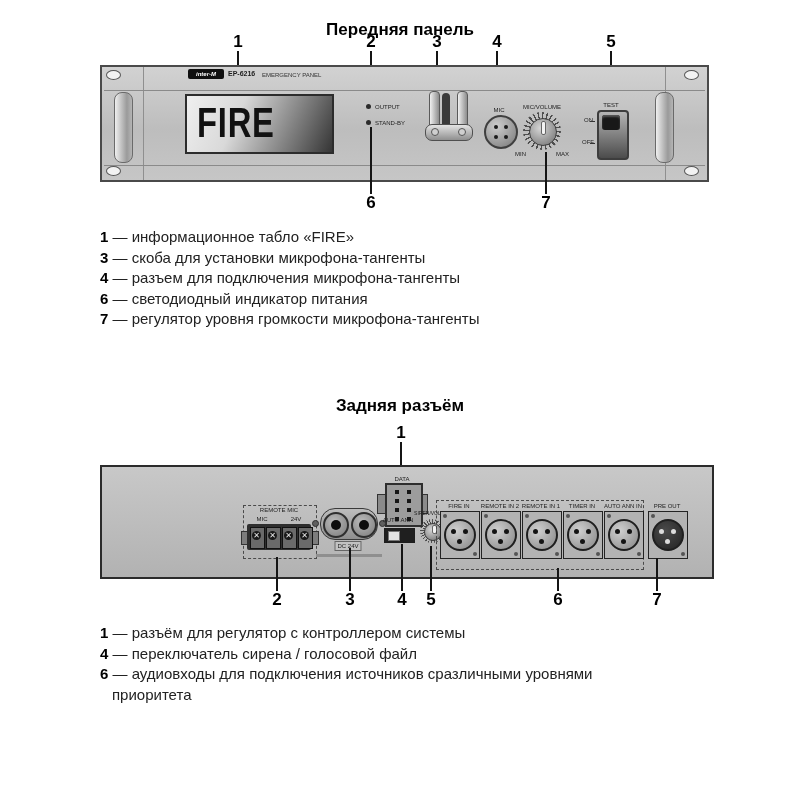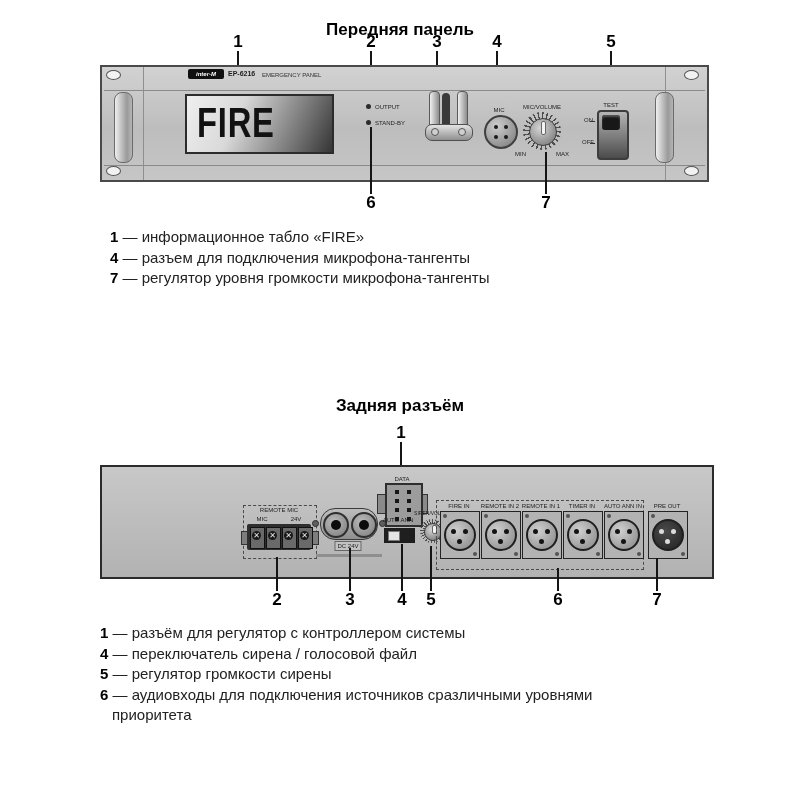--- a/index.html
+++ b/index.html
@@ -155,23 +155,25 @@
 <div class="tiny" style="left:584px;top:117px">ON</div>
 <div class="sidemark" style="left:590px;top:121px"></div>
 <div class="tiny" style="left:582px;top:139px">OFF</div>
 <div class="sidemark" style="left:590px;top:143px"></div>
 
 <div class="cline" style="left:371px;top:127px;height:67px"></div>
 <div class="cline" style="left:546px;top:152px;height:42px"></div>
 <div class="num" style="left:371px;top:194px">6</div>
 <div class="num" style="left:546px;top:194px">7</div>
 
-<div class="list" style="left:110px;top:227px;width:620px">
+<div class="list" style="left:100px;top:227px;width:620px">
   <div class="li"><b>1</b> <span>— информационное табло «FIRE»</span></div>
+  <div class="li"><b>3</b> <span>— скоба для установки микрофона-тангенты</span></div>
   <div class="li"><b>4</b> <span>— разъем для подключения микрофона-тангенты</span></div>
+  <div class="li"><b>6</b> <span>— светодиодный индикатор питания</span></div>
   <div class="li"><b>7</b> <span>— регулятор уровня громкости микрофона-тангенты</span></div>
 </div>
 
 <div class="title" style="top:396px">Задняя разъём</div>
 
 <div class="num" style="left:401px;top:424px">1</div>
 <div class="cline" style="left:401px;top:442px;height:38px"></div>
 
 <div class="rrack"></div>
 
@@ -305,16 +307,15 @@
 <div class="num" style="left:277px;top:591px">2</div>
 <div class="num" style="left:350px;top:591px">3</div>
 <div class="num" style="left:402px;top:591px">4</div>
 <div class="num" style="left:431px;top:591px">5</div>
 <div class="num" style="left:558px;top:591px">6</div>
 <div class="num" style="left:657px;top:591px">7</div>
 
 <div class="list" style="left:100px;top:623px;width:600px">
   <div class="li"><b>1</b> <span>— разъём для регулятор с контроллером системы</span></div>
   <div class="li"><b>4</b> <span>— переключатель сирена / голосовой файл</span></div>
-  <div class="li"><b>5</b> <span>— регулятор громкости сирены</span></div>
   <div class="li"><b>6</b> <span>— аудиовходы для подключения источников сразличными уровнями
 приоритета</span></div>
 </div>
 
 </body></html>

